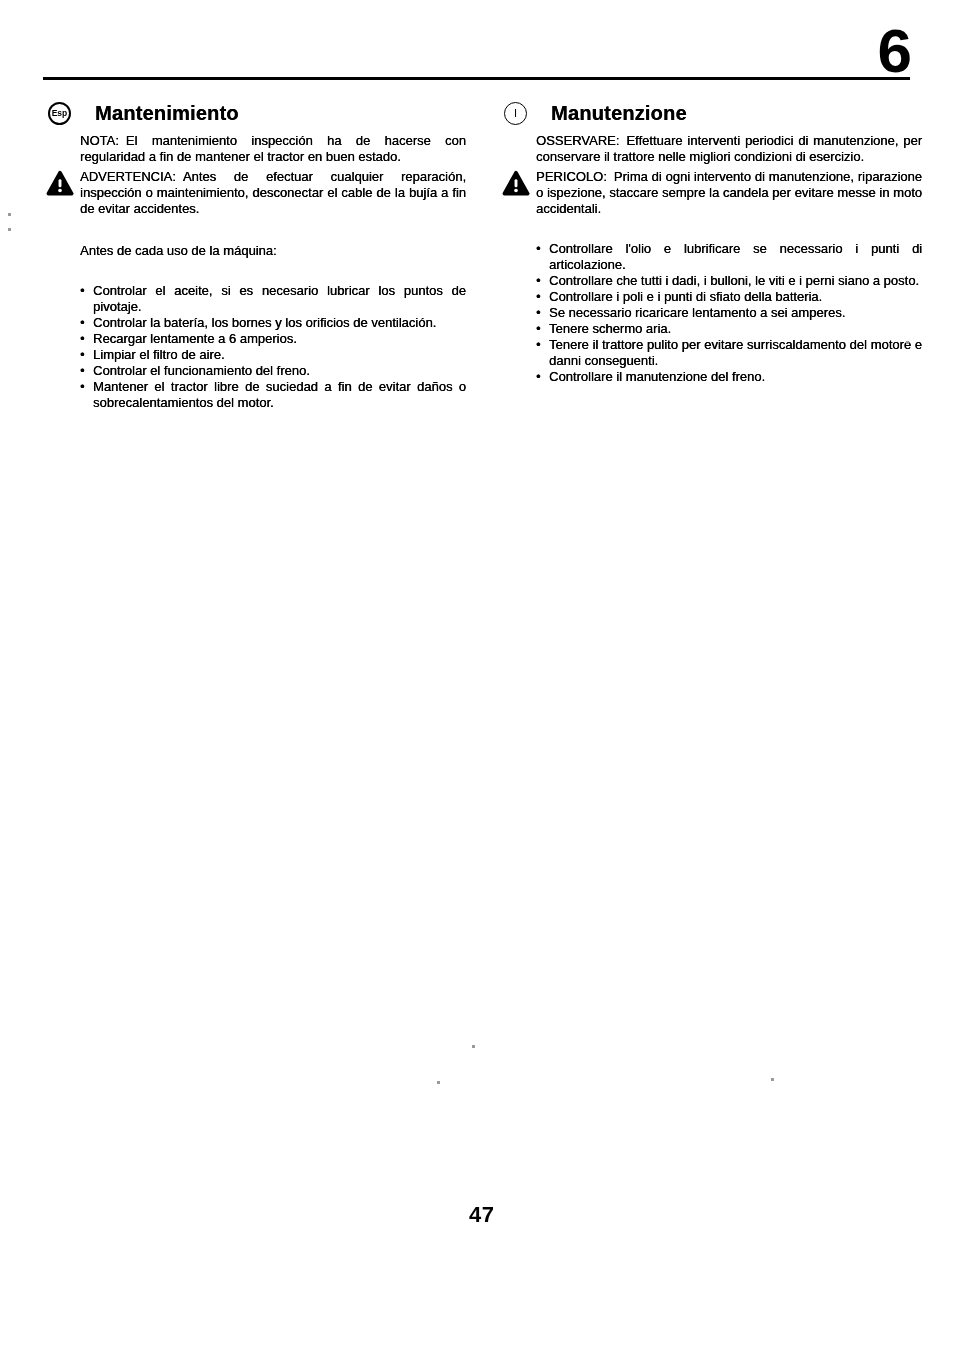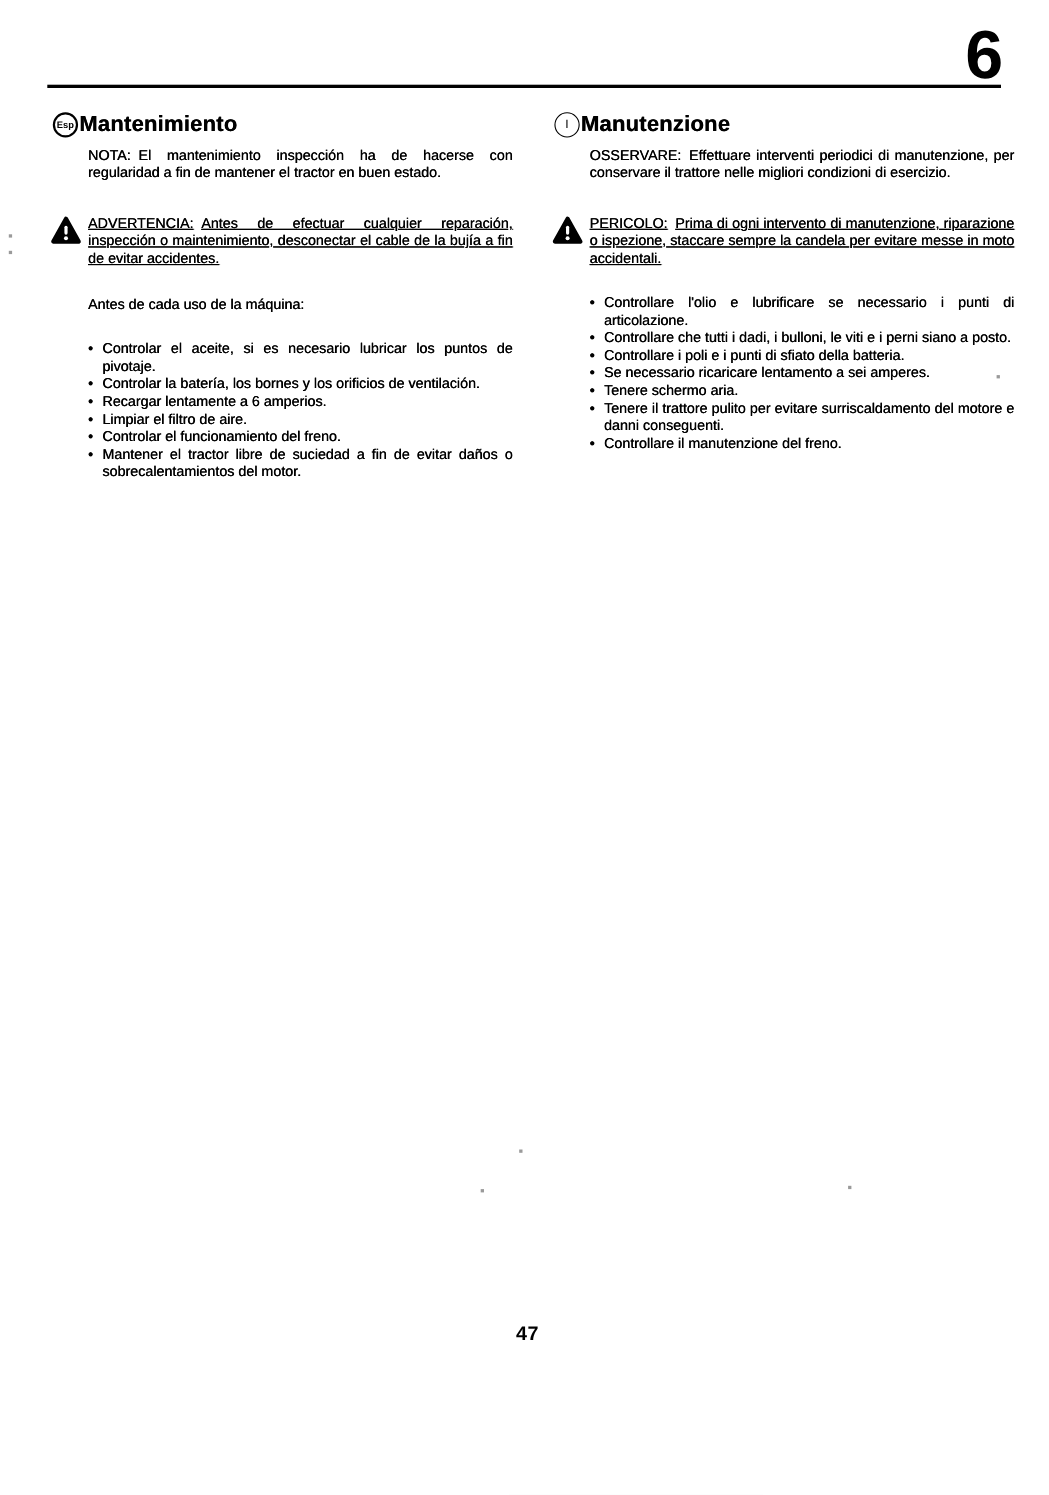--- a/index.html
+++ b/index.html
@@ -24,52 +24,52 @@
   }
   
   .column {
     position:absolute; top:100px; width:418px;
     font-size:13px; line-height:16px;
     text-shadow:0.3px 0 0 #000;
   }
   .col-left  { left:48px; }
   .col-right { left:504px; }
 
-  .col-header { display:flex; align-items:center; gap:1px; height:26px; }
+  .col-header { display:flex; align-items:center; gap:24px; height:26px; }
   .badge {
     width:23px; height:23px; border-radius:50%;
     display:flex; align-items:center; justify-content:center;
     flex:0 0 auto; box-sizing:border-box; text-shadow:none;
   }
   .badge-esp { border:2.5px solid #000; font-size:8.5px; font-weight:bold; }
   .badge-i   { border:1.8px solid #000; font-size:11px; }
   .col-title { font-size:20px; font-weight:bold; letter-spacing:0.2px; }
 
   .note-para {
     margin:7px 0 0 32px; text-align:justify;
   }
   .para-label { margin-right:7px; }
 
   .warning-row {
-    position:relative; margin:30px 0 0 32px; text-align:justify;text-decoration:underline;
+    position:relative; margin:4px 0 0 32px; text-align:justify;
   }
   .warning-icon { position:absolute; left:-34px; top:1px; }
 
   .intro-line { margin:26px 0 0 32px; }
 
   ul.bullets {
     list-style:none; margin:24px 0 0 32px; padding:0;
     text-align:justify;
   }
   ul.bullets li { position:relative; padding-left:13px; }
   ul.bullets li::before { content:"\2022"; position:absolute; left:0; top:0; }
 
   .page-number {
     position:absolute; top:1202px; left:469px;
-    font-size:18px; font-weight:bold; letter-spacing:0.5px;
+    font-size:22px; font-weight:bold; letter-spacing:0.5px;
   }
   .speck { position:absolute; width:3px; height:3px; background:#9a9a9a; }
 </style>
 </head>
 <body>
 
 <div class="page">
 
   <div class="chapter-number">6</div>
   <div class="header-rule"></div>

